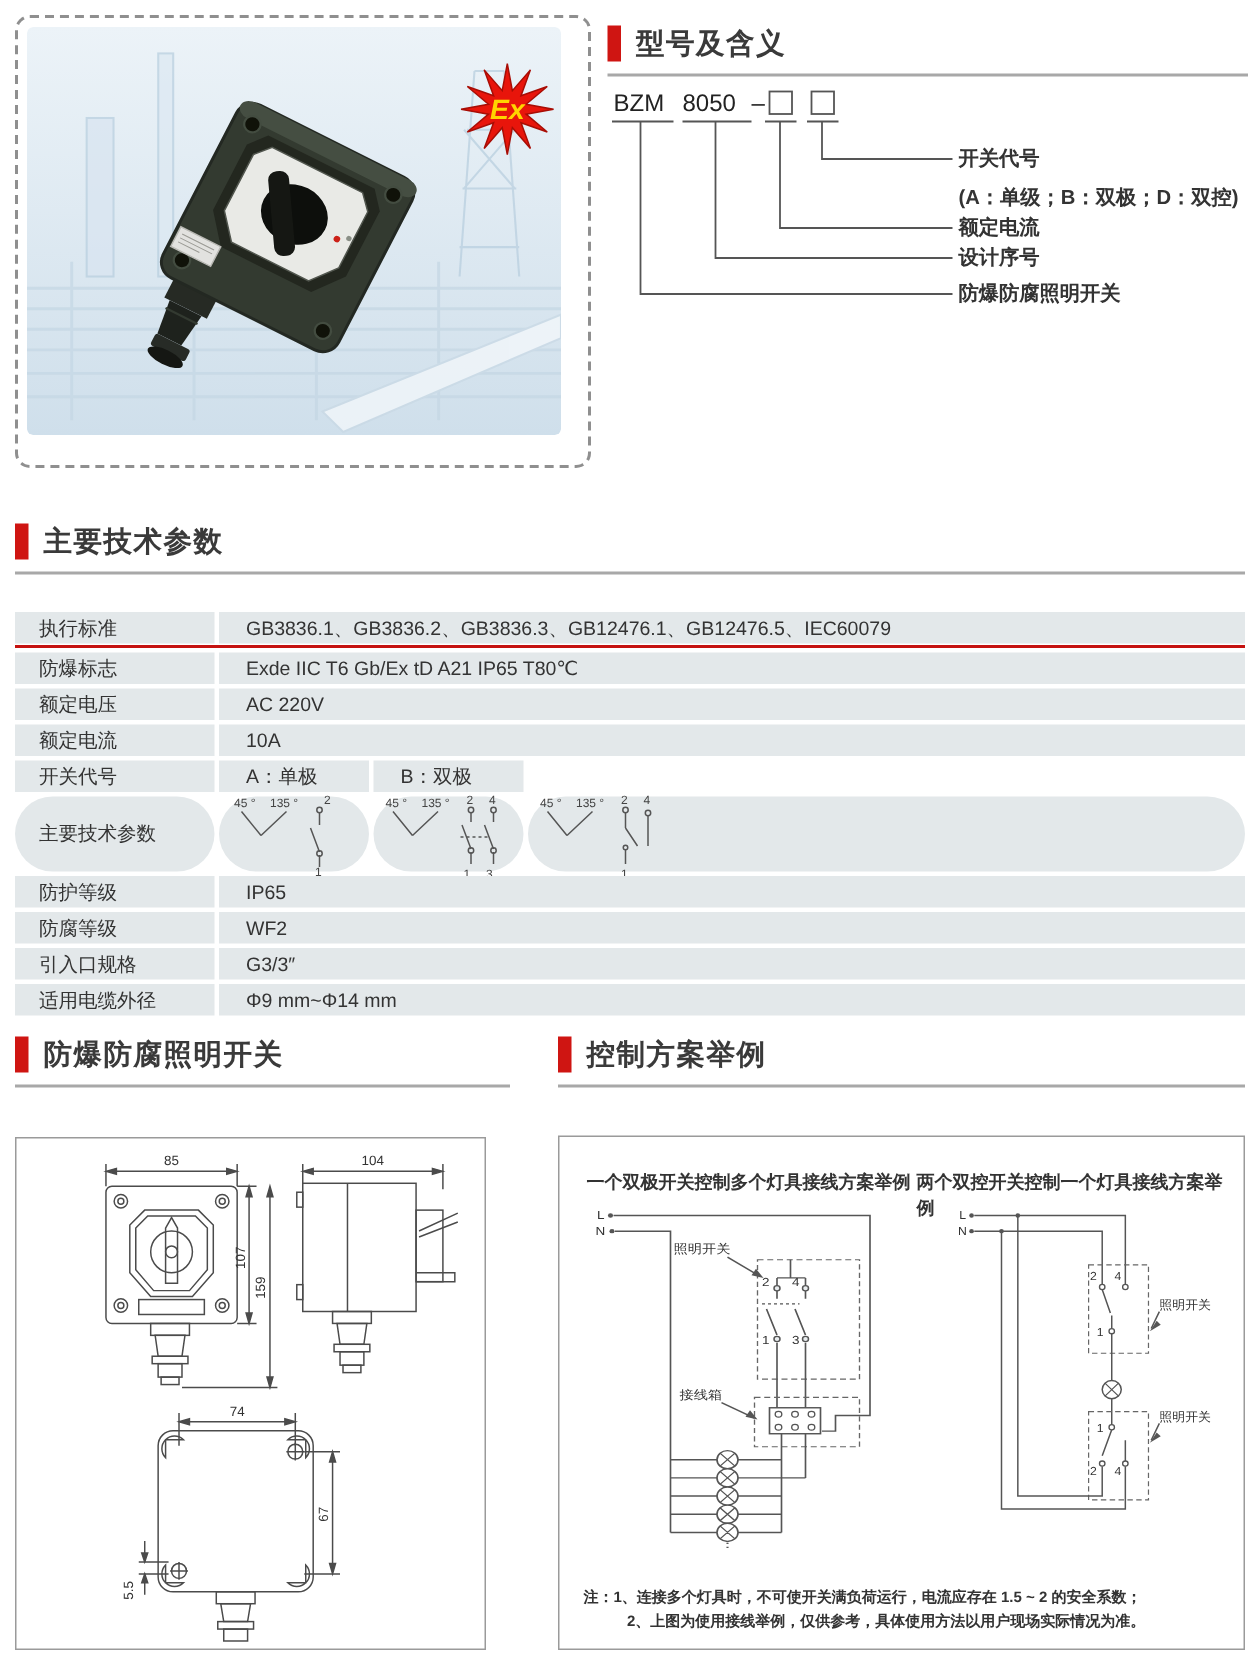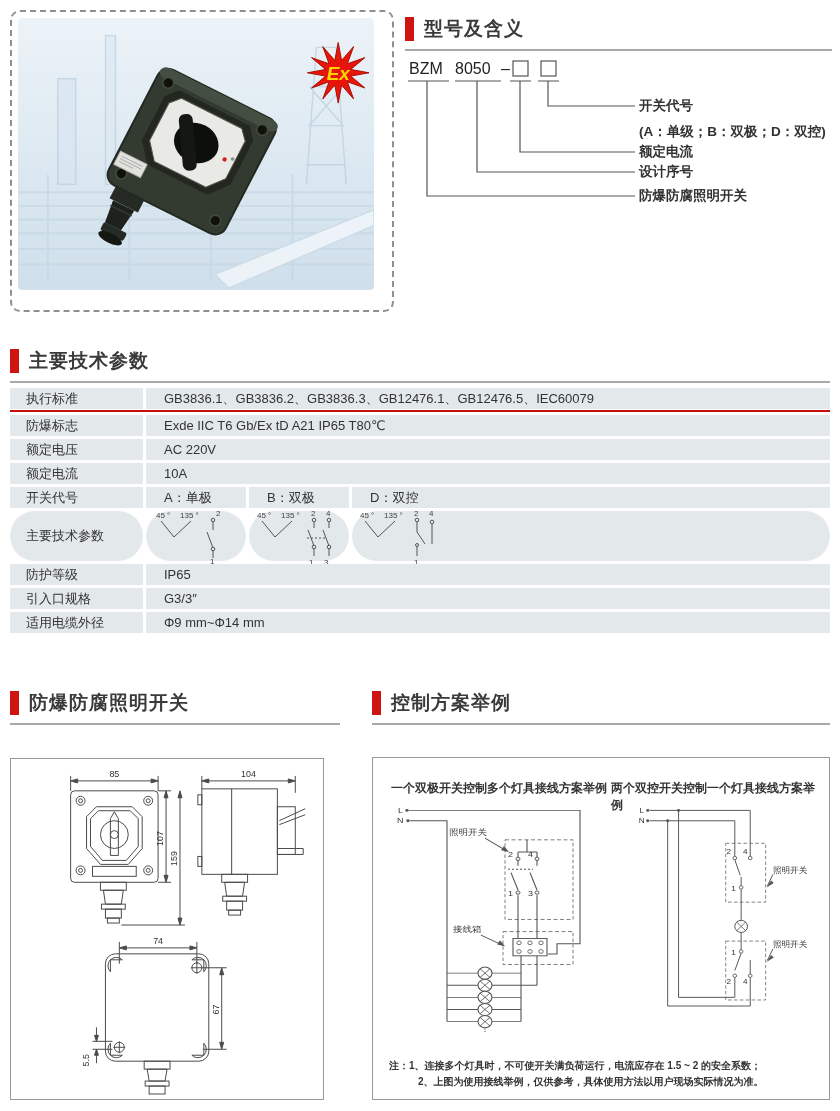--- a/index.html
+++ b/index.html
@@ -9,21 +9,21 @@
   
   .photo-frame{position:absolute;left:10px;top:10px;width:368px;height:286px;border:2px dashed #8f8f8f;border-radius:10px;padding:6px;background:#fff;}
   .photo-frame svg{display:block;border-radius:4px;}
 
   
   .sec-header{position:absolute;display:flex;align-items:center;border-bottom:2px solid #a8a8a8;padding-bottom:7px;}
   .sec-bar{width:9px;height:24px;background:#cf1512;margin-right:10px;flex:none;}
   .sec-title{font-size:19px;font-weight:bold;color:#3a3a3a;letter-spacing:1px;}
 
   
-  .param-table{position:absolute;left:10px;top:388px;width:820px;display:flex;flex-direction:column;}
+  .param-table{position:absolute;left:10px;top:408px;width:820px;display:flex;flex-direction:column;}
   .prow{display:flex;gap:3px;margin-bottom:3px;}
   .pcell{background:#e3e8ea;display:flex;align-items:center;font-size:13px;color:#333;height:21px;}
   .plabel{width:133px;flex:none;padding-left:16px;box-sizing:border-box;}
   .pvalue{flex:1;padding-left:18px;}
   .pcol-a{width:100px;flex:none;padding-left:18px;box-sizing:border-box;}
   .pcol-b{width:100px;flex:none;padding-left:18px;box-sizing:border-box;}
   .contact-row .pcell{height:50px;border-radius:31px;}
   .contact-cell{justify-content:flex-start;align-items:center;padding-left:4px;}
   .red-divider{height:2px;background:#c51210;margin:-2px 0 3px 0;}
 
@@ -149,21 +149,20 @@
       <div class="pcell pvalue">AC 220V</div>
     </div>
     <div class="prow">
       <div class="pcell plabel">额定电流</div>
       <div class="pcell pvalue">10A</div>
     </div>
     <div class="prow">
       <div class="pcell plabel">开关代号</div>
       <div class="pcell pcol-a">A：单极</div>
       <div class="pcell pcol-b">B：双极</div>
-      <div class="pcell pvalue">D：双控</div>
     </div>
     <div class="prow contact-row">
       <div class="pcell plabel">主要技术参数</div>
       <div class="pcell pcol-a contact-cell">
         <svg width="96" height="60" viewBox="0 0 96 60">
           <g class="tinytxt" font-size="7.5" fill="#444">
             <text x="6" y="12">45 °</text>
             <text x="30" y="12">135 °</text>
             <text x="66" y="10">2</text>
             <text x="60" y="58">1</text>
@@ -212,20 +211,24 @@
               <circle cx="76" cy="16" r="1.8"></circle>
             <path d="M61,16 V26 M61,26 L69,38 M61,40 V50 M76,18 V38"></path>
             <circle cx="61" cy="39" r="1.5"></circle>
           </g>
         </svg>
       </div>
     </div>
     <div class="prow">
       <div class="pcell plabel">防护等级</div>
       <div class="pcell pvalue">IP65</div>
+    </div>
+    <div class="prow">
+      <div class="pcell plabel">防腐等级</div>
+      <div class="pcell pvalue">WF2</div>
     </div>
     <div class="prow">
       <div class="pcell plabel">引入口规格</div>
       <div class="pcell pvalue">G3/3″</div>
     </div>
     <div class="prow">
       <div class="pcell plabel">适用电缆外径</div>
       <div class="pcell pvalue">Φ9 mm~Φ14 mm</div>
     </div>
   </div>

